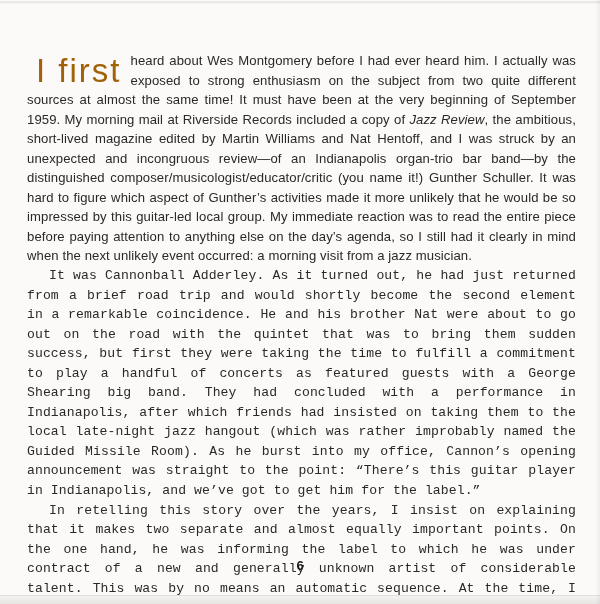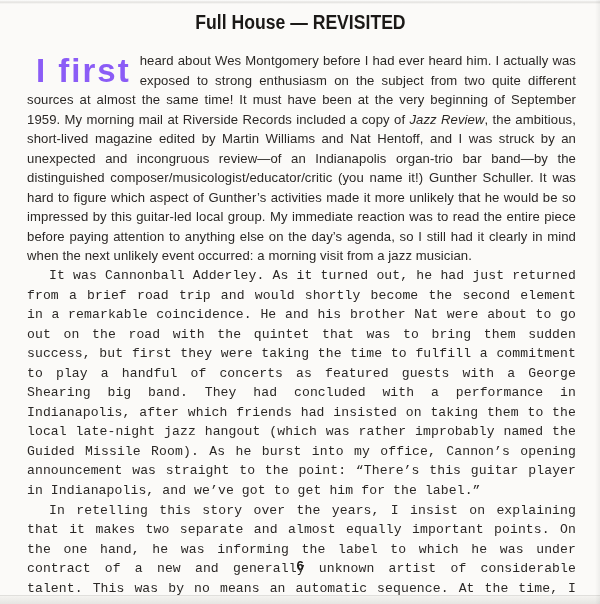--- a/index.html
+++ b/index.html
@@ -48,22 +48,22 @@
     width: 549px;
     text-align: justify;
     font-size: 13.1px;
     line-height: 19.55px;
     letter-spacing: 0.1px;
   }
   .article p { margin: 0; }
   .article p.indent { text-indent: 22px; font-family: Liberation Mono, monospace; }
   .lead-in {
     float: left;
-    color: #8b5cf6;
-    font-weight: 700;
+    color: #a16207;
+    font-weight: 400;
     font-size: 33px;
     line-height: 37px;
     height: 37px;
     padding: 1px 9px 0 9px;
     letter-spacing: 2px;
     transform-origin: left bottom;
     white-space: nowrap;
   }
   .italic { font-style: italic; margin-top: 9px; }
   .page-number {
@@ -75,23 +75,20 @@
     color: #1b1917;
   }
 </style>
 </head>
 <body>
 
 <div class="page">
 
   <div class="scan-top-edge"></div>
 
-  <div class="title-row">
-    <span class="title">Full House — REVISITED</span>
-  </div>
 
   <div class="article">
     <p>
       <span class="lead-in">I first</span><span>heard about Wes Montgomery before I had ever heard him. I actually was exposed to strong enthusiasm on the subject from two quite different sources at almost the same time! It must have been at the very beginning of September 1959. My morning mail at Riverside Records included a copy of </span><span class="italic">Jazz Review</span><span>, the ambitious, short-lived magazine edited by Martin Williams and Nat Hentoff, and I was struck by an unexpected and incongruous review—of an Indianapolis organ-trio bar band—by the distinguished composer/musicologist/educator/critic (you name it!) Gunther Schuller. It was hard to figure which aspect of Gunther’s activities made it more unlikely that he would be so impressed by this guitar-led local group. My immediate reaction was to read the entire piece before paying attention to anything else on the day’s agenda, so I still had it clearly in mind when the next unlikely event occurred: a morning visit from a jazz musician.</span>
     </p>
     <p class="indent">It was Cannonball Adderley. As it turned out, he had just returned from a brief road trip and would shortly become the second element in a remarkable coincidence. He and his brother Nat were about to go out on the road with the quintet that was to bring them sudden success, but first they were taking the time to fulfill a commitment to play a handful of concerts as featured guests with a George Shearing big band. They had concluded with a performance in Indianapolis, after which friends had insisted on taking them to the local late-night jazz hangout (which was rather improbably named the Guided Missile Room). As he burst into my office, Cannon’s opening announcement was straight to the point: “There’s this guitar player in Indianapolis, and we’ve got to get him for the label.”</p>
     <p class="indent">In retelling this story over the years, I insist on explaining that it makes two separate and almost equally important points. On the one hand, he was informing the label to which he was under contract of a new and generally unknown artist of considerable talent. This was by no means an automatic sequence. At the time, I had freshly in mind a recent opposite experience—I had learned that Miles Davis, then still with Prestige, had neglected to tip them about the availability of a highly promising young pianist, whom we</p>
   </div>
 
   <div class="page-number">6</div>

